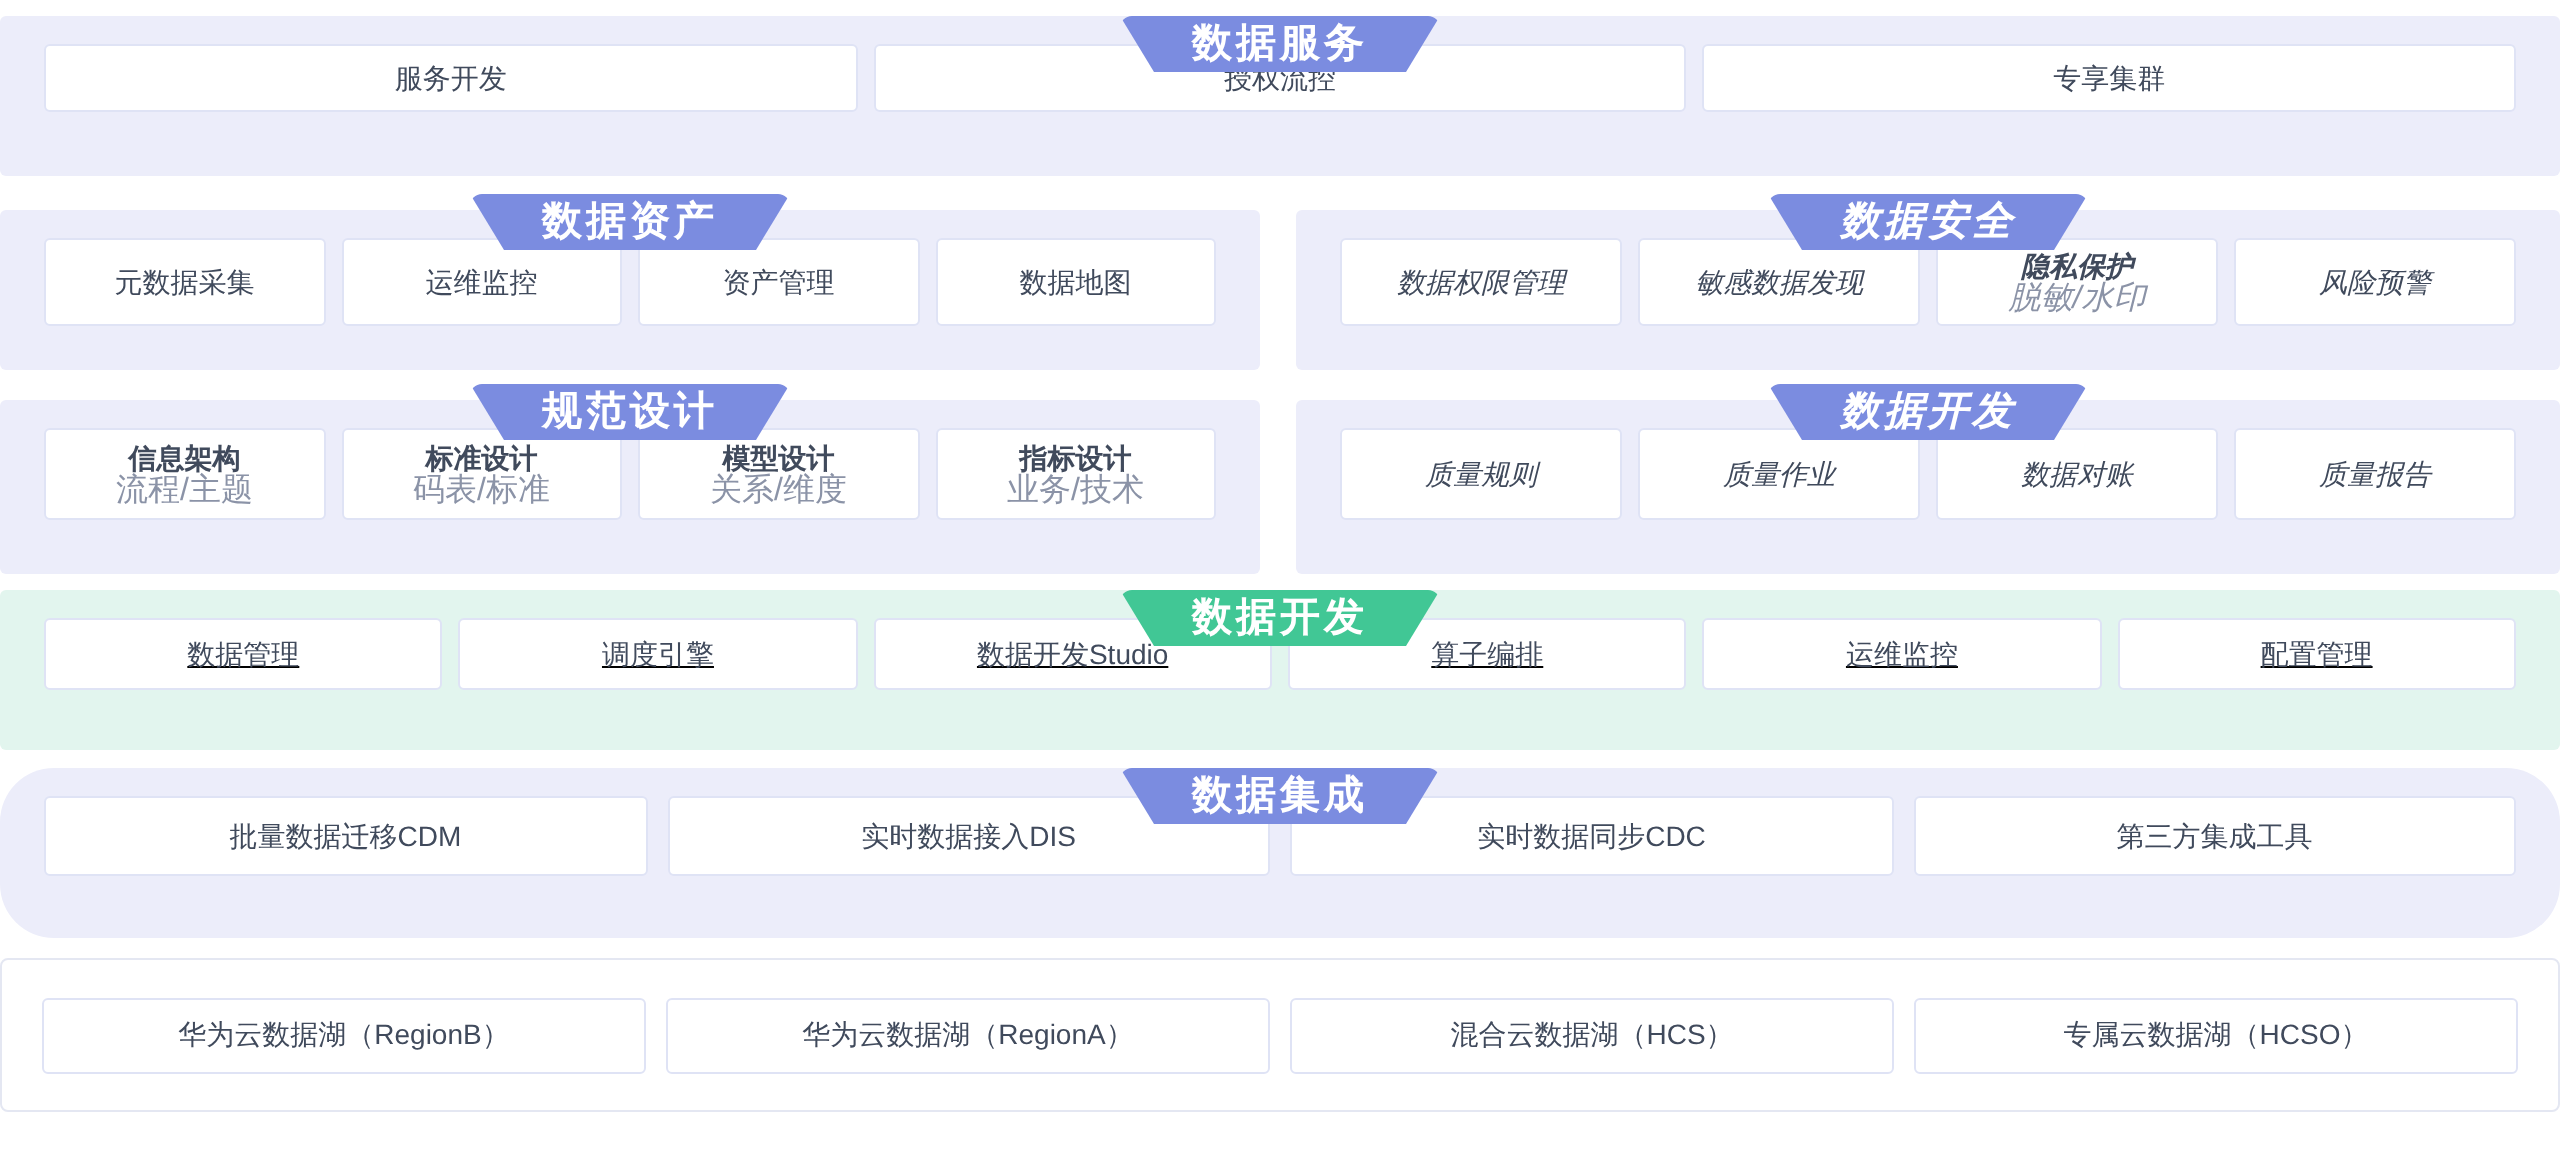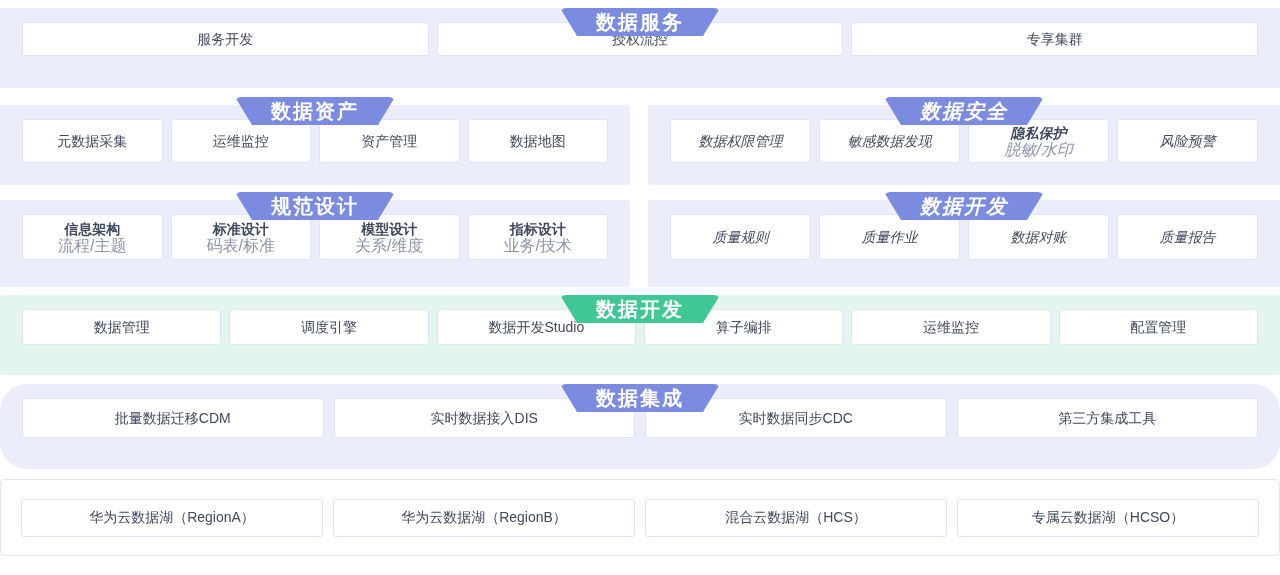--- a/index.html
+++ b/index.html
@@ -42,21 +42,21 @@
   .box .sub{font-size:16px;line-height:14px;color:var(--text-sub);margin-top:1px;}
   
   #row-service .panel{height:80px;}
   #row-asset-security{margin-top:9px;}
   #row-asset-security .panel{height:80px;}
   #row-asset-security .box{height:44px;}
   #row-design-quality{margin-top:7px;}
   #row-design-quality .panel{height:87px;}
   #row-design-quality .box{height:46px;}
   #row-dev{margin-top:6px;}
-  #row-dev .panel{height:80px;}
+  #row-dev .panel{height:80px;text-decoration:underline;}
   #row-dev .box{height:36px;}
   #row-integration{margin-top:9px;}
   #row-integration .panel{height:85px;border-radius:27px;}
   #row-integration .box{height:40px;gap:0;}
   #row-integration .panel{gap:10px;}
   #row-lake{margin-top:10px;}
   .lake-panel{
     height:77px;background:#fff;border:1px solid var(--outer-border);border-radius:4px;
     display:flex;align-items:center;gap:10px;padding:0 20px;
   }
@@ -205,26 +205,26 @@
         <div class="box">
             <span class="label">第三方集成工具</span>
           </div>
       </div>
     </div>
   </div>
 
   <div class="row" id="row-lake">
     <div class="lake-panel">
       <div class="box">
+          <span class="label">华为云数据湖（RegionB）</span>
+        </div>
+      <div class="box">
           <span class="label">华为云数据湖（RegionA）</span>
         </div>
       <div class="box">
-          <span class="label">华为云数据湖（RegionB）</span>
-        </div>
-      <div class="box">
           <span class="label">混合云数据湖（HCS）</span>
         </div>
       <div class="box">
           <span class="label">专属云数据湖（HCSO）</span>
         </div>
     </div>
   </div>
 
 </div>
 

